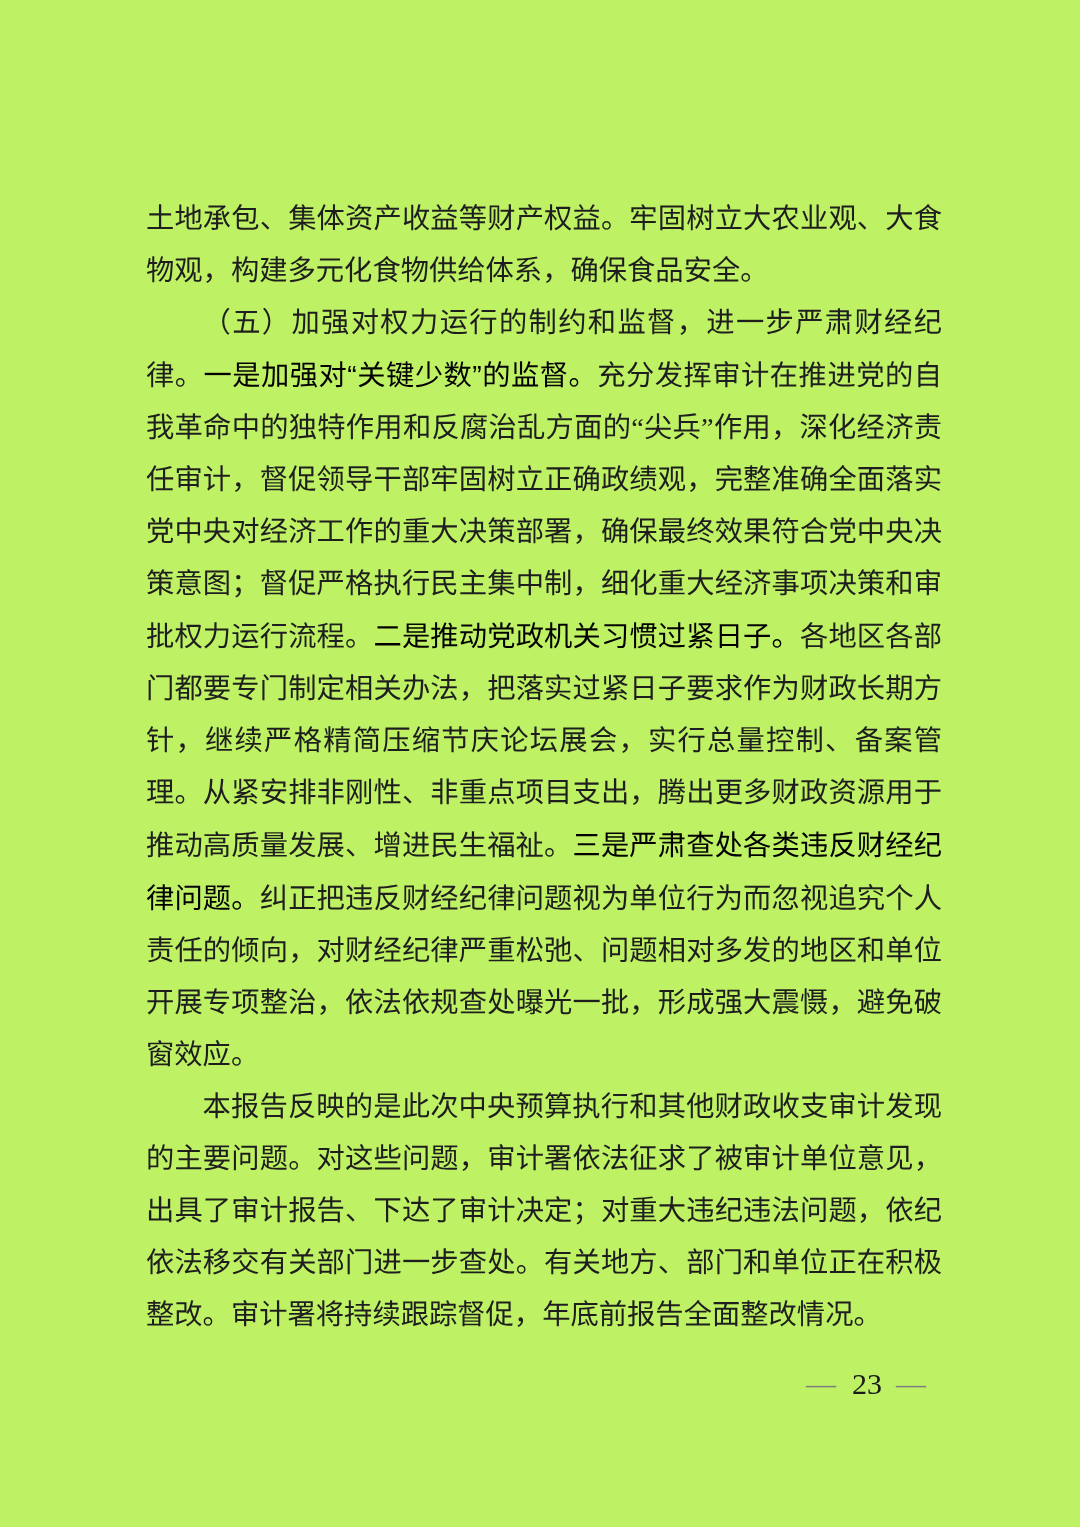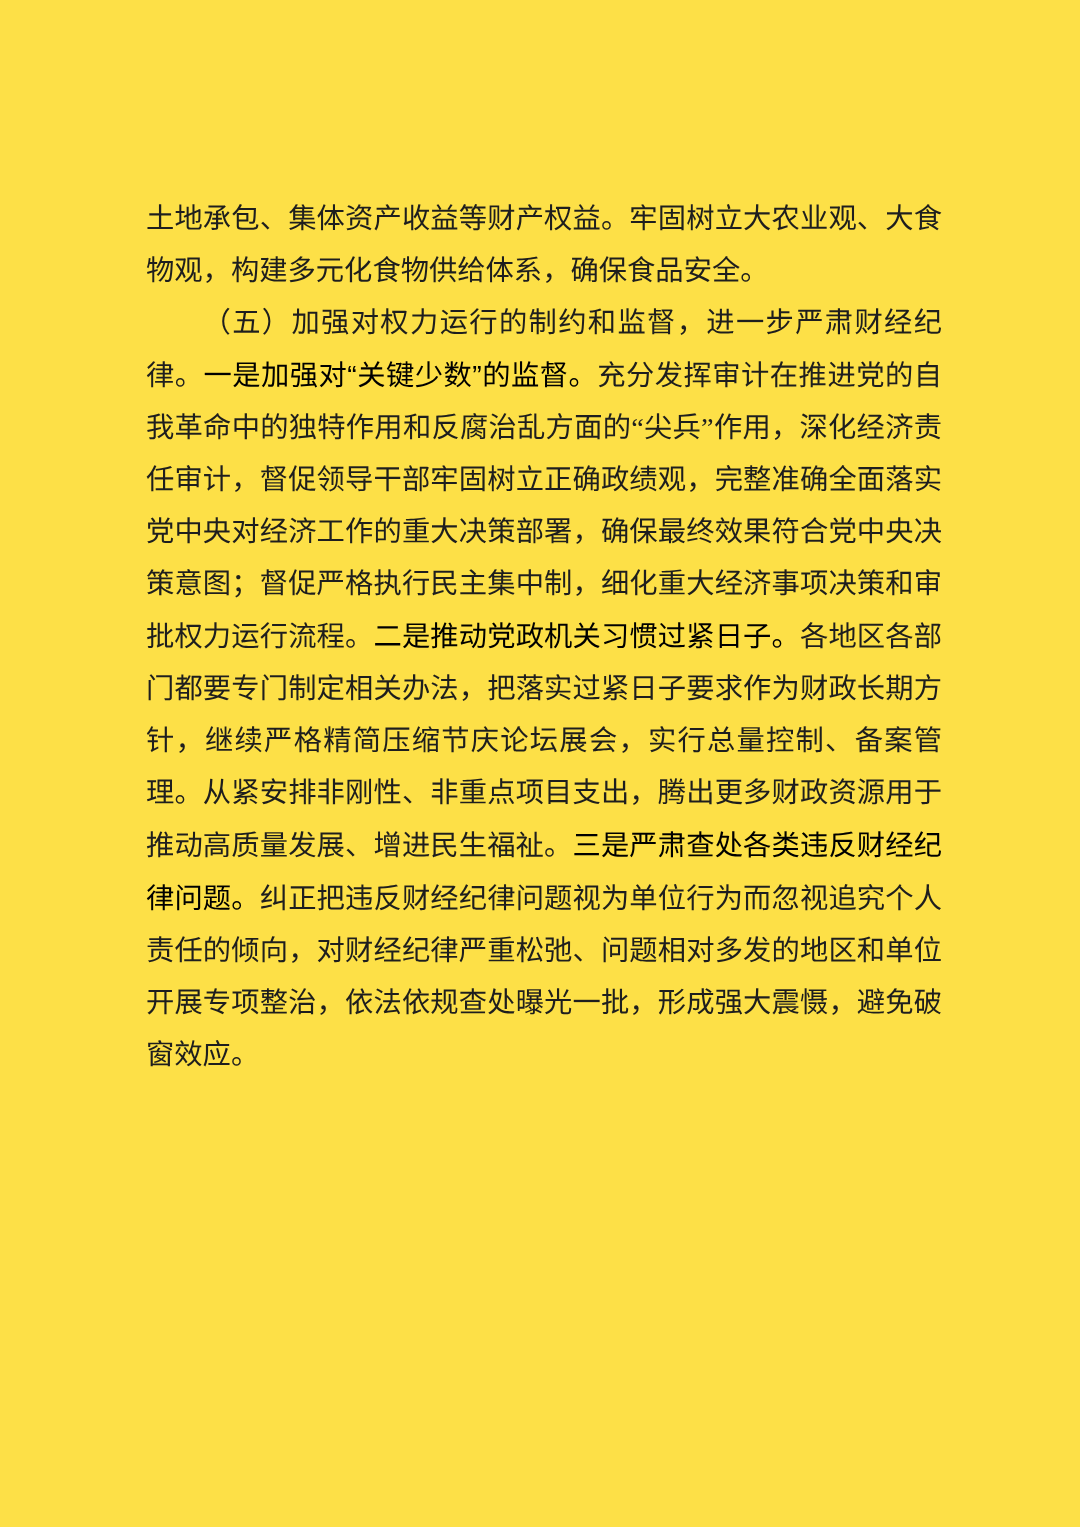--- a/index.html
+++ b/index.html
@@ -4,21 +4,21 @@
 <style>
   html, body {
     margin: 0;
     padding: 0;
     background: #ffffff;
   }
   .page {
     position: relative;
     width: 1080px;
     height: 1527px;
-    background: #fde047;
+    background: #bef264;
     overflow: hidden;
     font-family: "Liberation Serif", "DejaVu Serif", serif;
   }
   .text-block {
     position: absolute;
     left: 146px;
     top: 193px;
     width: 796px;
     font-size: 28.3px;
     line-height: 52px;
@@ -72,17 +72,19 @@
 <body>
 
 <div class="page">
 
   <main class="text-block">
 
     <p class="para no-indent"><span class="fs">土地承包、集体资产收益等财产权益。牢固树立大农业观、大食物观，构建多元化食物供给体系，确保食品安全。</span></p>
 
     <p class="para indent"><span class="kai">（五）加强对权力运行的制约和监督，进一步严肃财经纪律。</span><span class="hei">一是加强对“关键少数”的监督。</span><span class="fs">充分发挥审计在推进党的自我革命中的独特作用和反腐治乱方面的“尖兵”作用，深化经济责任审计，督促领导干部牢固树立正确政绩观，完整准确全面落实党中央对经济工作的重大决策部署，确保最终效果符合党中央决策意图；督促严格执行民主集中制，细化重大经济事项决策和审批权力运行流程。</span><span class="hei">二是推动党政机关习惯过紧日子。</span><span class="fs">各地区各部门都要专门制定相关办法，把落实过紧日子要求作为财政长期方针，继续严格精简压缩节庆论坛展会，实行总量控制、备案管理。从紧安排非刚性、非重点项目支出，腾出更多财政资源用于推动高质量发展、增进民生福祉。</span><span class="hei">三是严肃查处各类违反财经纪律问题。</span><span class="fs">纠正把违反财经纪律问题视为单位行为而忽视追究个人责任的倾向，对财经纪律严重松弛、问题相对多发的地区和单位开展专项整治，依法依规查处曝光一批，形成强大震慑，避免破窗效应。</span></p>
 
+    <p class="para indent"><span class="fs">本报告反映的是此次中央预算执行和其他财政收支审计发现的主要问题。对这些问题，审计署依法征求了被审计单位意见，出具了审计报告、下达了审计决定；对重大违纪违法问题，依纪依法移交有关部门进一步查处。有关地方、部门和单位正在积极整改。审计署将持续跟踪督促，年底前报告全面整改情况。</span></p>
 
   </main>
 
+  <footer class="page-footer"><span class="dash">—</span><span class="num">23</span><span class="dash">—</span></footer>
 
 </div>
 
 </body></html>

